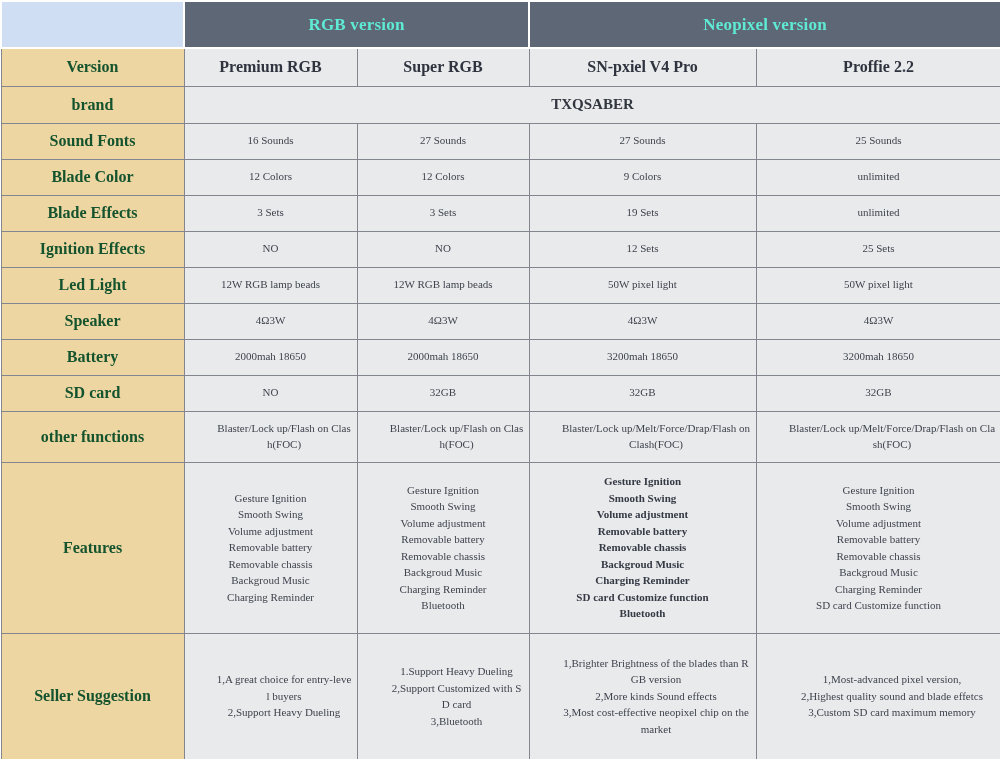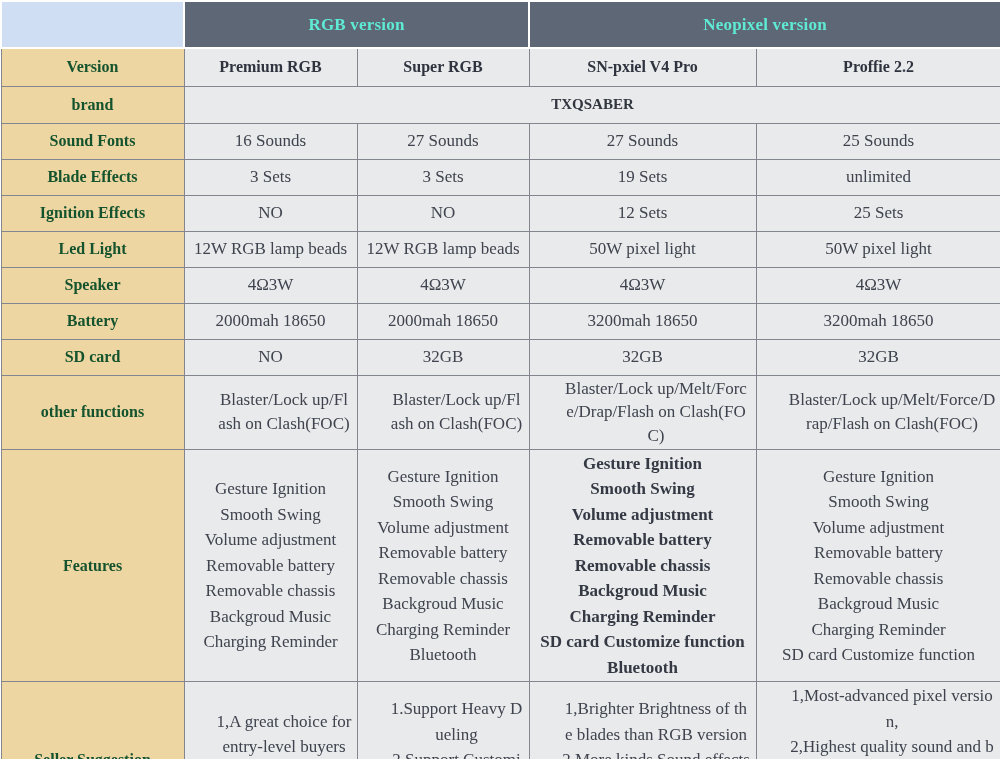--- a/index.html
+++ b/index.html
@@ -39,21 +39,21 @@
   }
   .label {
     background: #edd6a2;
     color: #14532d;
     font-weight: bold;
     font-size: 16px;
   }
   .value {
     background: #e9eaec;
     color: #3e434d;
-    font-size: 17px;
+    font-size: 11px;
     line-height: 1.4;
   }
   .big {
     font-size: 16px;
     font-weight: bold;
     color: #2e333e;
   }
   .brandv {
     font-size: 15px;
     font-weight: bold;
@@ -112,20 +112,27 @@
   </tr>
 
   <tr class="rh-spec">
     <td class="label">Sound Fonts</td>
     <td class="value">16 Sounds</td>
     <td class="value">27 Sounds</td>
     <td class="value">27 Sounds</td>
     <td class="value">25 Sounds</td>
   </tr>
 
+  <tr class="rh-spec">
+    <td class="label">Blade Color</td>
+    <td class="value">12 Colors</td>
+    <td class="value">12 Colors</td>
+    <td class="value">9 Colors</td>
+    <td class="value">unlimited</td>
+  </tr>
 
   <tr class="rh-spec">
     <td class="label">Blade Effects</td>
     <td class="value">3 Sets</td>
     <td class="value">3 Sets</td>
     <td class="value">19 Sets</td>
     <td class="value">unlimited</td>
   </tr>
 
   <tr class="rh-spec">

